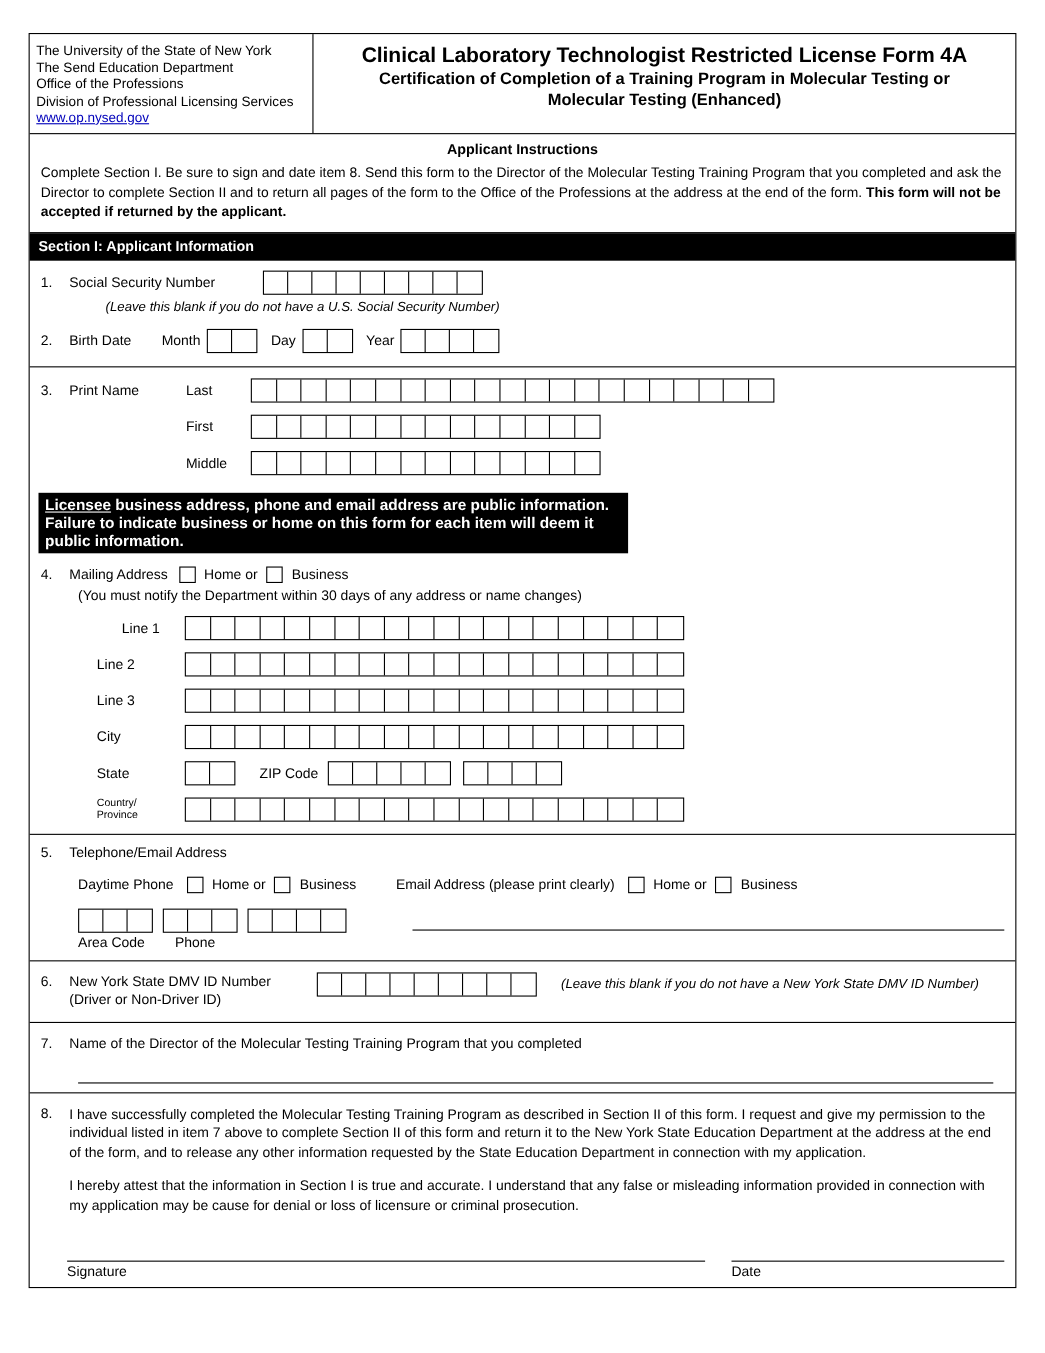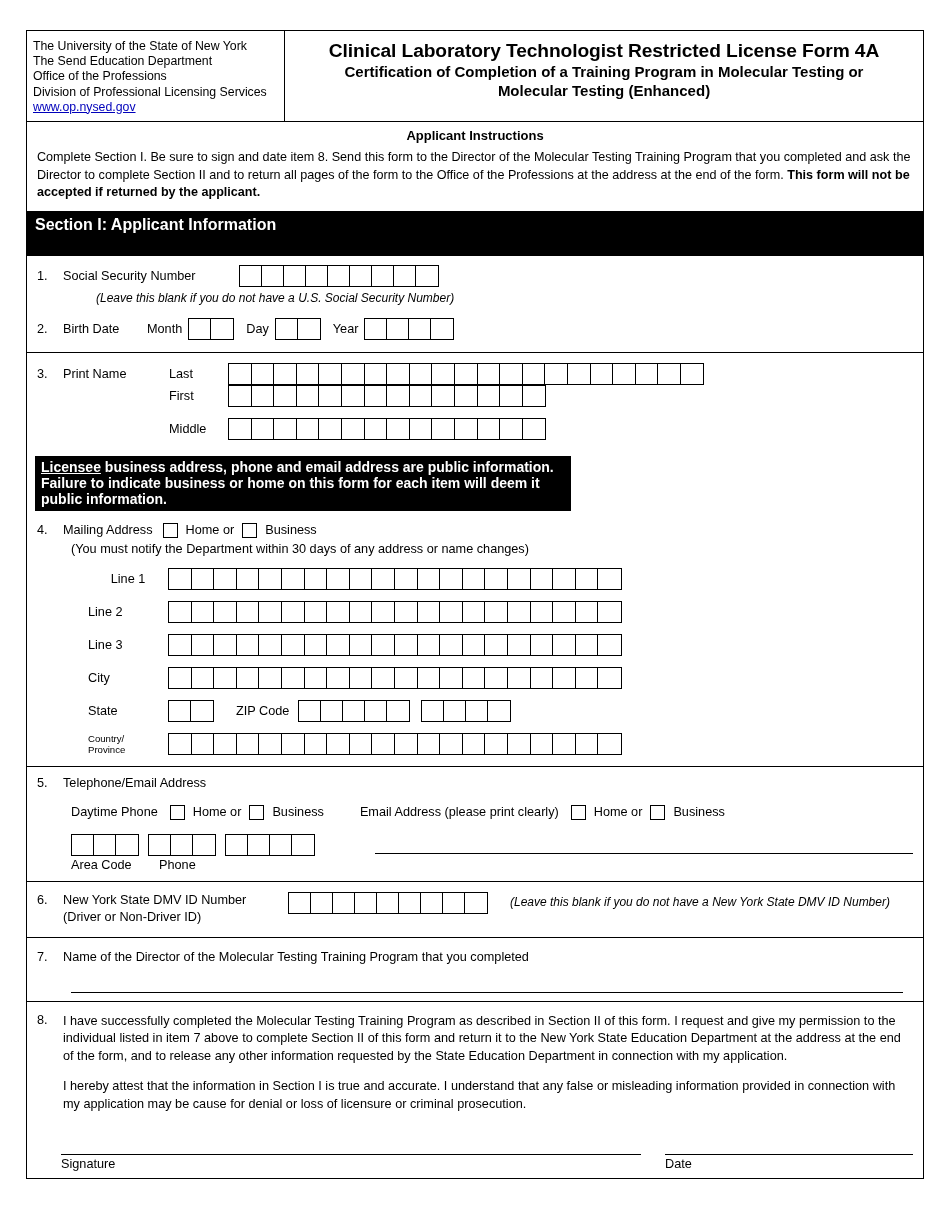--- a/index.html
+++ b/index.html
@@ -82,22 +82,22 @@
     font-size: 12.6px;
     line-height: 17.5px;
   }
   .instr-body b { font-weight: bold; }
 
   
   .barblack {
     background: #000;
     color: #fff;
     font-weight: bold;
-    font-size: 16px;
-    padding: 4px 8px 22px 8px;
+    font-size: 13px;
+    padding: 4px 8px 6px 8px;
   }
 
   
   .block {
     border-bottom: 1px solid #000;
     padding: 9px 10px 10px 10px;
   }
   .noline { border-bottom: none; }
 
   .row { display: flex; align-items: center; }
@@ -263,21 +263,21 @@
             <span class="cell"></span>
             <span class="cell"></span>
             <span class="cell"></span>
             <span class="cell"></span>
             <span class="cell"></span>
             <span class="cell"></span>
             <span class="cell"></span>
             <span class="cell"></span>
           </div>
       </div>
-      <div class="row" style="">
+      <div class="row" style="margin-top:11px;">
         <div class="num"></div>
         <div class="lbl" style="width:106px;"></div>
         <div class="lbl" style="width:59px;">First</div>
         <div class="comb w21">
             <span class="cell"></span>
             <span class="cell"></span>
             <span class="cell"></span>
             <span class="cell"></span>
             <span class="cell"></span>
             <span class="cell"></span>

